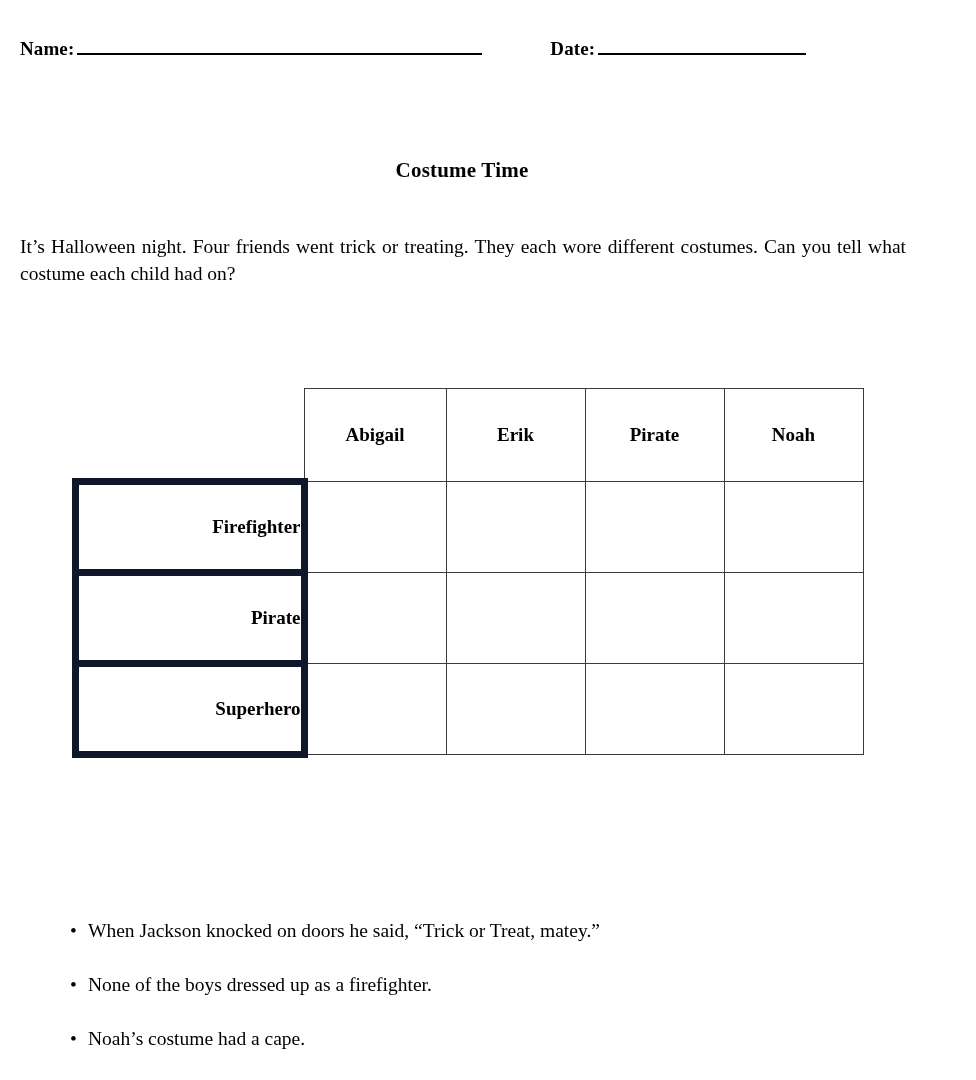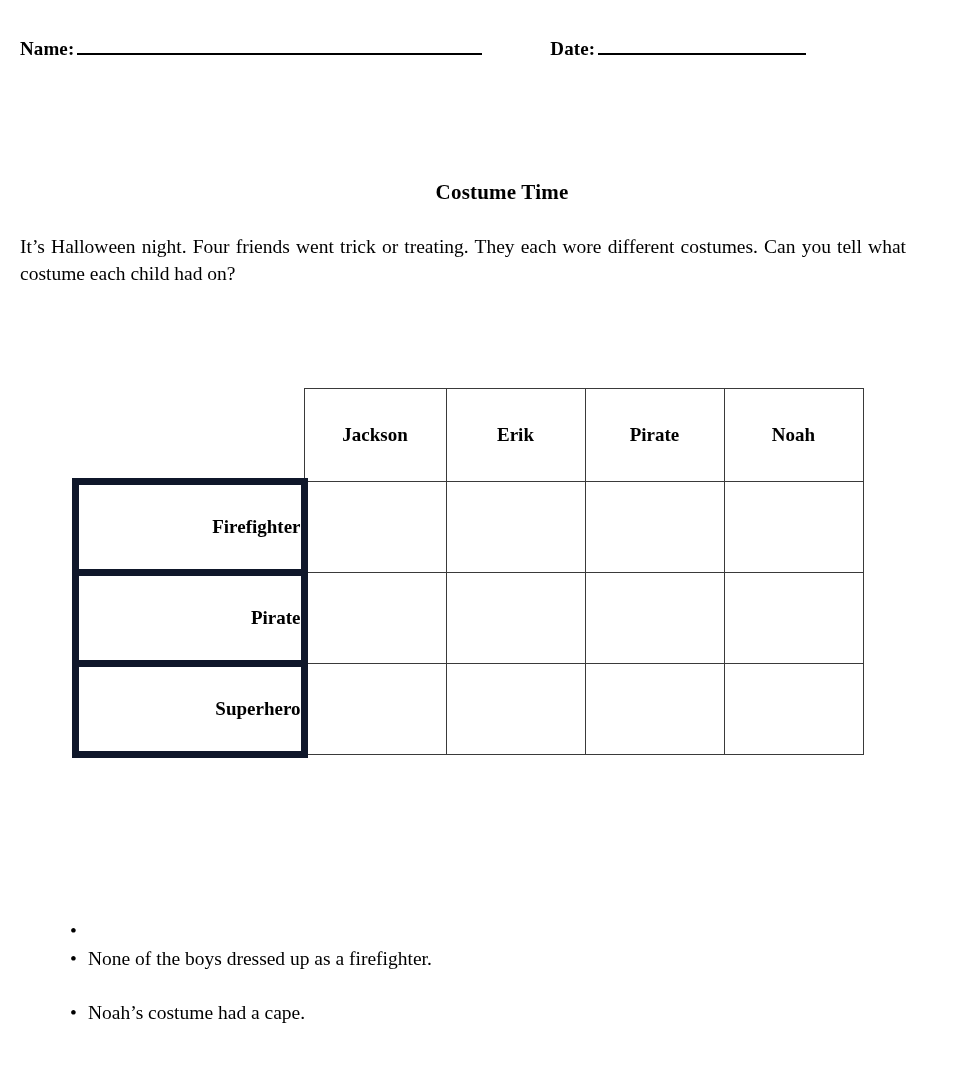--- a/index.html
+++ b/index.html
@@ -41,28 +41,27 @@
     height: 15px;
     margin-left: 3px;
   }
   .nd-rule.name-rule { width: 405px; }
   .nd-rule.date-rule { width: 208px; }
   .nd-gap { display: inline-block; width: 68px; }
 
   
   .worksheet-title {
     position: absolute;
-    top: 180px;
+    top: 158px;
     left: 0;
     width: 924px;
     text-align: center;
     font-size: 21px;
     font-weight: bold;
     letter-spacing: 0.2px;
-    margin-left: 40px;
   }
 
   
   .intro-paragraph {
     position: absolute;
     top: 233px;
     left: 20px;
     width: 886px;
     font-size: 19.5px;
     line-height: 27px;
@@ -156,21 +155,21 @@
 
 <div class="worksheet-title">Costume Time</div>
 
 <div class="intro-paragraph">It’s Halloween night. Four friends went trick or treating. They each wore different costumes. Can you tell what costume each child had on?</div>
 
 <div class="grid-wrap">
   <table class="logic-grid">
     <tbody>
       <tr>
         <td class="corner-cell"></td>
-        <td class="col-header">Jackson</td>
+        <td class="col-header">Abigail</td>
         <td class="col-header">Erik</td>
         <td class="col-header">Pirate</td>
         <td class="col-header">Noah</td>
       </tr>
       <tr>
         <td class="row-header">Firefighter</td>
         <td class="answer-cell"></td>
         <td class="answer-cell"></td>
         <td class="answer-cell"></td>
         <td class="answer-cell"></td>
@@ -189,20 +188,21 @@
         <td class="answer-cell"></td>
         <td class="answer-cell"></td>
       </tr>
     </tbody>
   </table>
 </div>
 
 <ul class="clue-list">
   <li class="clue-item">
     <span class="clue-bullet">•</span>
+    <span>When Jackson knocked on doors he said, “Trick or Treat, matey.”</span>
   </li>
   <li class="clue-item">
     <span class="clue-bullet">•</span>
     <span>None of the boys dressed up as a firefighter.</span>
   </li>
   <li class="clue-item">
     <span class="clue-bullet">•</span>
     <span>Noah’s costume had a cape.</span>
   </li>
 </ul>

